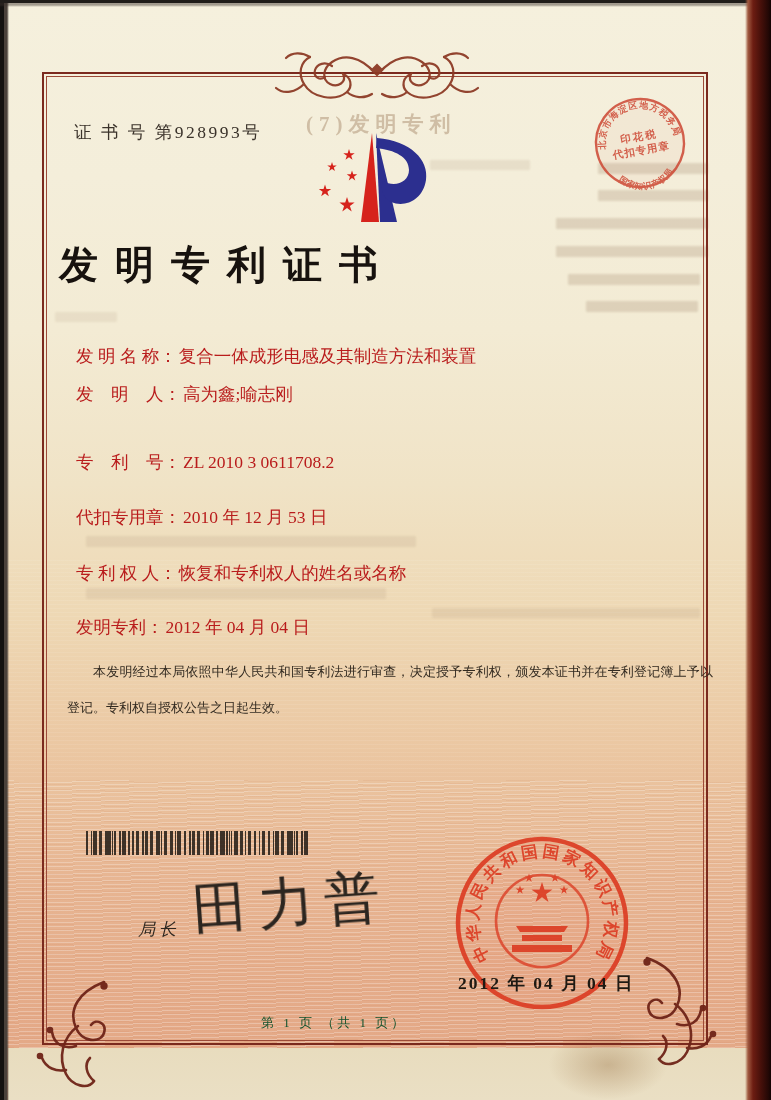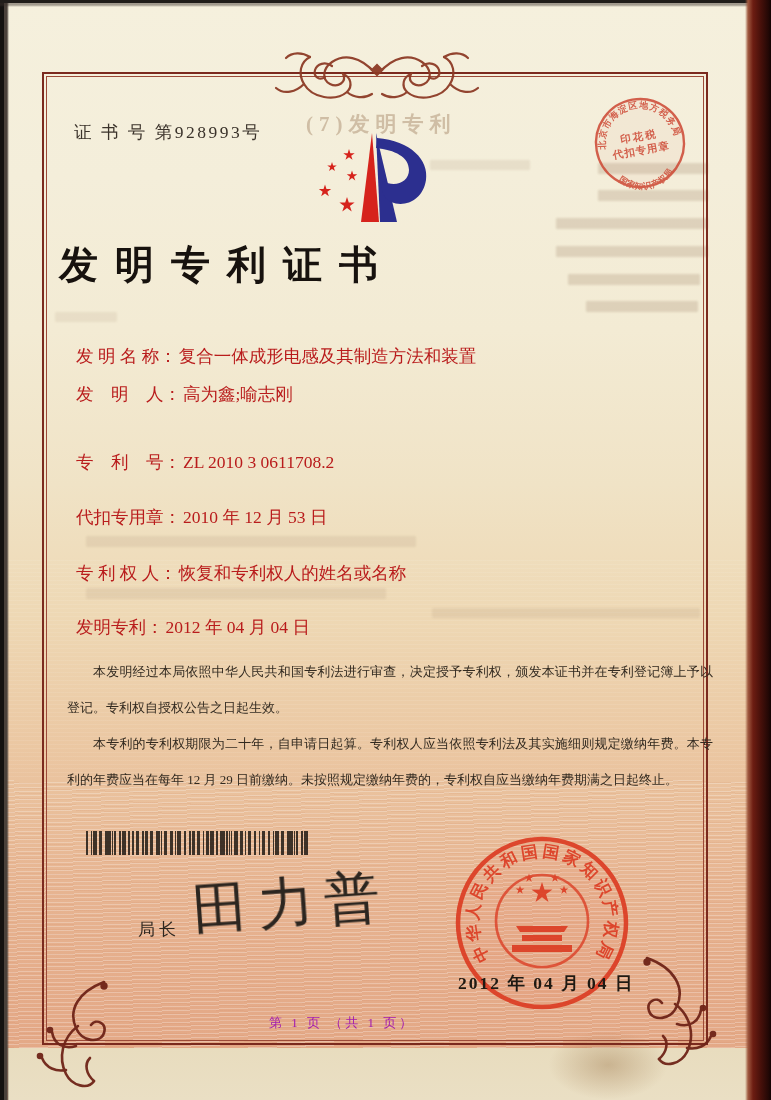--- a/index.html
+++ b/index.html
@@ -75,34 +75,34 @@
   }
   .body-text p{margin:0;text-indent:2em;}
   
   .barcode{
     left:86px;top:831px;width:224px;height:24px;opacity:.85;
     background-image:
       repeating-linear-gradient(90deg,#201a14 0 2px,transparent 2px 5px,#201a14 5px 6px,transparent 6px 8px,#201a14 8px 11px,transparent 11px 14px),
       repeating-linear-gradient(90deg,#201a14 0 1px,transparent 1px 7px,#201a14 7px 9px,transparent 9px 13px);
   }
   
-  .director-label{left:138px;top:918px;font-size:17px;color:#2e2720;letter-spacing:4px;}
+  .director-label{left:138px;top:918px;font-size:17px;color:#2e2720;letter-spacing:4px;font-style:italic;}
   .signature{
     left:192px;top:866px;font-size:56px;color:#2c2620;
     transform:rotate(-4deg);letter-spacing:10px;filter:blur(.3px);
     font-family:"DejaVu Serif",serif;
   }
   
   .seal-svg{left:452px;top:833px;opacity:.9;}
   .issue-date{
     left:458px;top:971px;font-size:17.5px;font-weight:bold;color:#1f1a13;letter-spacing:2px;
   }
   .footer{
-    left:342px;top:1014px;transform:translateX(-50%);
-    font-size:13px;letter-spacing:3px;color:#a21caf;white-space:nowrap;
+    left:334px;top:1014px;transform:translateX(-50%);
+    font-size:13px;letter-spacing:3px;color:#14532d;white-space:nowrap;
   }
   .tax-stamp-svg{left:590px;top:93px;opacity:.85;transform:rotate(-10deg);}
   .logo-svg{left:313px;top:128px;}
   .dragons-svg{left:262px;top:42px;}
   .flourish-bl{left:20px;top:978px;}
   .flourish-br{left:640px;top:952px;}
 </style>
 </head>
 <body>
 
@@ -229,21 +229,20 @@
 </div>
 <div class="abs field" style="top:561px">
   <span class="lbl">专 利 权 人：</span><span class="val">恢复和专利权人的姓名或名称</span>
 </div>
 <div class="abs field" style="top:615px">
   <span class="lbl">发明专利：</span><span class="val">2012 年 04 月 04 日</span>
 </div>
 
 <div class="abs body-text">
   <p>本发明经过本局依照中华人民共和国专利法进行审查，决定授予专利权，颁发本证书并在专利登记簿上予以登记。专利权自授权公告之日起生效。</p>
-  <p>本专利的专利权期限为二十年，自申请日起算。专利权人应当依照专利法及其实施细则规定缴纳年费。本专利的年费应当在每年 12 月 29 日前缴纳。未按照规定缴纳年费的，专利权自应当缴纳年费期满之日起终止。</p>
 </div>
 
 <div class="abs barcode"></div>
 
 <div class="abs director-label">局长</div>
 <div class="abs signature">田力普</div>
 
 <svg class="abs seal-svg" width="180" height="180" viewBox="0 0 180 180">
   <defs>
     <path id="sealArc" d="M42.6,131 A64,64 0 1 1 137.4,131"></path>

